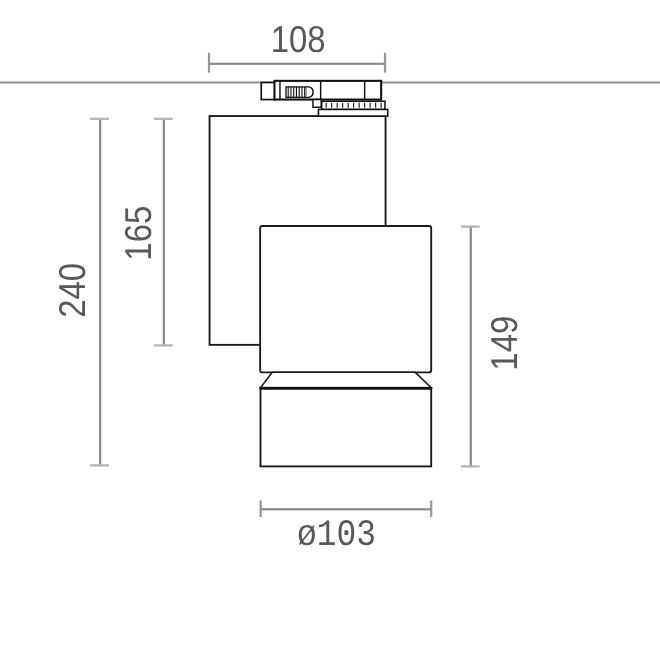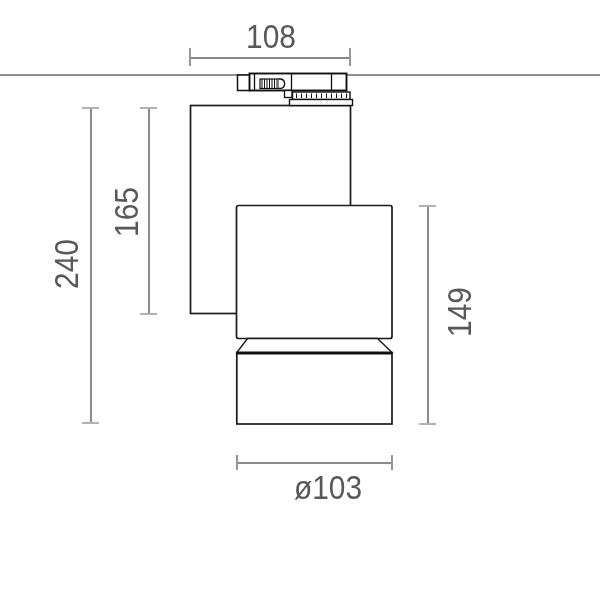--- a/index.html
+++ b/index.html
@@ -93,18 +93,18 @@
     <div class="dim-tick-h" style="left:419px;top:423px;"></div>
     <div class="dim-label" style="left:459px;top:312px;">
       <span class="lbl-v">149</span>
     </div>
   </div>
 
   <div>
     <div class="dim-line" style="left:236px;top:462px;width:156px;height:1.5px;"></div>
     <div class="dim-tick-v" style="left:235.5px;top:455px;height:15px;"></div>
     <div class="dim-tick-v" style="left:390.5px;top:455px;height:15px;"></div>
-    <div class="dim-label" style="left:328px;top:487px;">
+    <div class="dim-label" style="left:306px;top:487px;font-family:Liberation Mono, monospace;">
       <span class="lbl-h">ø103</span>
     </div>
   </div>
 
 </div>
 
 </body></html>

